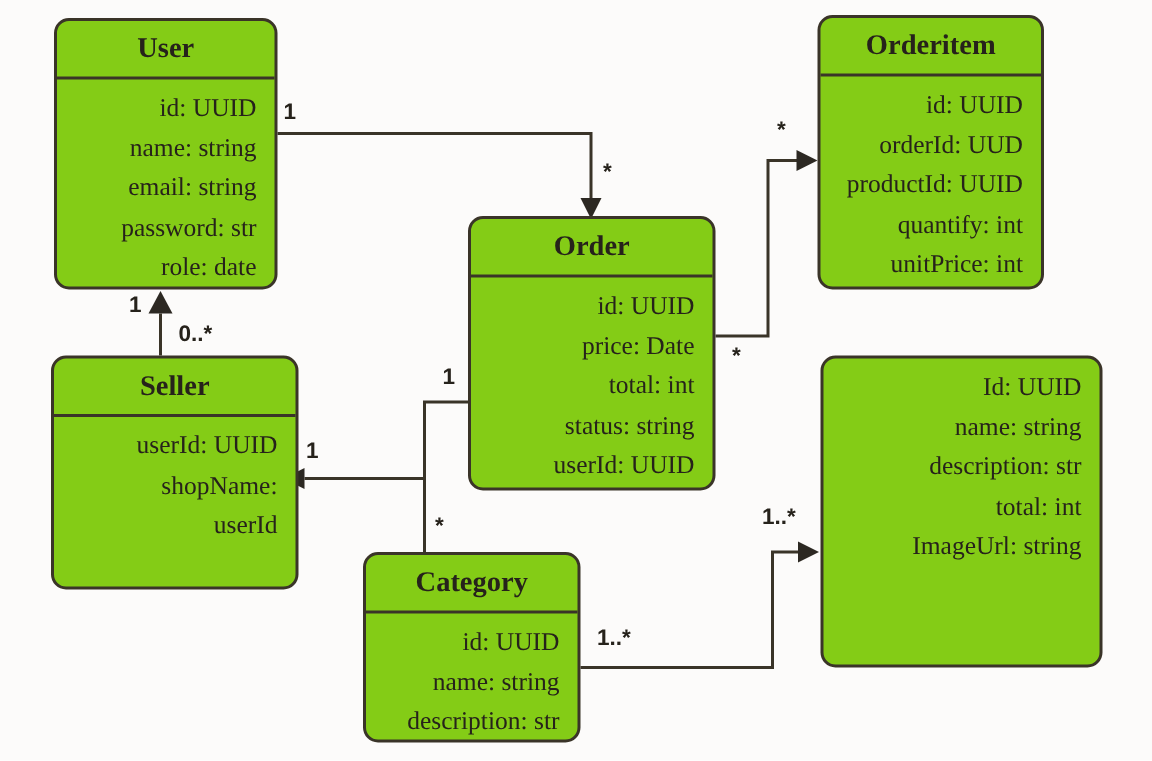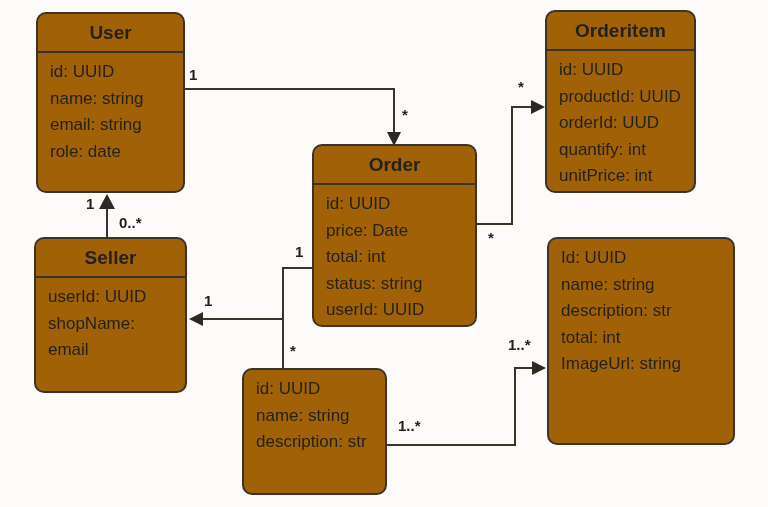--- a/index.html
+++ b/index.html
@@ -7,54 +7,56 @@
     position:relative;
     width:768px;height:507px;
     background:#fcfbfa;
     font-family:"Liberation Sans", sans-serif;
     color:#26221b;
     overflow:hidden;
   }
   #edges{position:absolute;left:0;top:0;width:768px;height:507px;}
   .uml-box{
     position:absolute;
-    background:#a16207;
+    background:#84cc16;
     border:2px solid #3a3428;
     border-radius:10px;
     box-sizing:border-box;
     z-index:2;
+    font-family:Liberation Serif, serif;
   }
   .uml-title{
     height:37px;
     line-height:37px;
     text-align:center;
     font-size:19px;
     font-weight:600;
     border-bottom:2px solid #3a3428;
     white-space:nowrap;
   }
   .uml-attrs{
     padding:6px 12px 0 12px;
     font-size:17px;
     line-height:26.5px;
     white-space:nowrap;
+    text-align:right;
   }
   .edge-label{
     position:absolute;
     font-size:15px;
     font-weight:600;
     color:#26221b;
     z-index:3;
     white-space:nowrap;
   }
   
   #box-user      {left:36px;  top:12px;  width:149px; height:181px;}
   #box-orderitem {left:545px; top:10px;  width:151px; height:183px;}
   #box-order     {left:312px; top:144px; width:165px; height:183px;}
-  #box-seller    {left:34px;  top:237px; width:153px; height:156px;}
+  #box-seller    {left:34px;  top:237px; width:165px; height:156px;}
   #box-product   {left:547px; top:237px; width:188px; height:208px;}
   #box-category  {left:242px; top:368px; width:145px; height:127px;}
 </style>
 </head>
 <body>
 
 <div id="canvas">
 
   <svg id="edges" viewBox="0 0 768 507" xmlns="http://www.w3.org/2000/svg">
     <g stroke="#3a3428" stroke-width="2" fill="none">
@@ -73,30 +75,31 @@
       <polygon points="546,368 532,361 532,375"></polygon>
     </g>
   </svg>
 
   <div id="box-user" class="uml-box">
     <div class="uml-title">User</div>
     <div class="uml-attrs">
         <div>id: UUID</div>
         <div>name: string</div>
         <div>email: string</div>
+        <div>password: str</div>
         <div>role: date</div>
       </div>
   </div>
 
   <div id="box-orderitem" class="uml-box">
     <div class="uml-title">Orderitem</div>
     <div class="uml-attrs">
         <div>id: UUID</div>
+        <div>orderId: UUD</div>
         <div>productId: UUID</div>
-        <div>orderId: UUD</div>
         <div>quantify: int</div>
         <div>unitPrice: int</div>
       </div>
   </div>
 
   <div id="box-order" class="uml-box">
     <div class="uml-title">Order</div>
     <div class="uml-attrs">
         <div>id: UUID</div>
         <div>price: Date</div>
@@ -104,35 +107,36 @@
         <div>status: string</div>
         <div>userId: UUID</div>
       </div>
   </div>
 
   <div id="box-seller" class="uml-box">
     <div class="uml-title">Seller</div>
     <div class="uml-attrs">
         <div>userId: UUID</div>
         <div>shopName:</div>
-        <div>email</div>
+        <div>userId</div>
       </div>
   </div>
 
   <div id="box-product" class="uml-box">
     <div class="uml-attrs">
         <div>Id: UUID</div>
         <div>name: string</div>
         <div>description: str</div>
         <div>total: int</div>
         <div>ImageUrl: string</div>
       </div>
   </div>
 
   <div id="box-category" class="uml-box">
+    <div class="uml-title">Category</div>
     <div class="uml-attrs">
         <div>id: UUID</div>
         <div>name: string</div>
         <div>description: str</div>
       </div>
   </div>
 
   <span class="edge-label" style="left:189px;top:66px">1</span>
   <span class="edge-label" style="left:402px;top:106px">*</span>
   <span class="edge-label" style="left:86px;top:195px">1</span>

